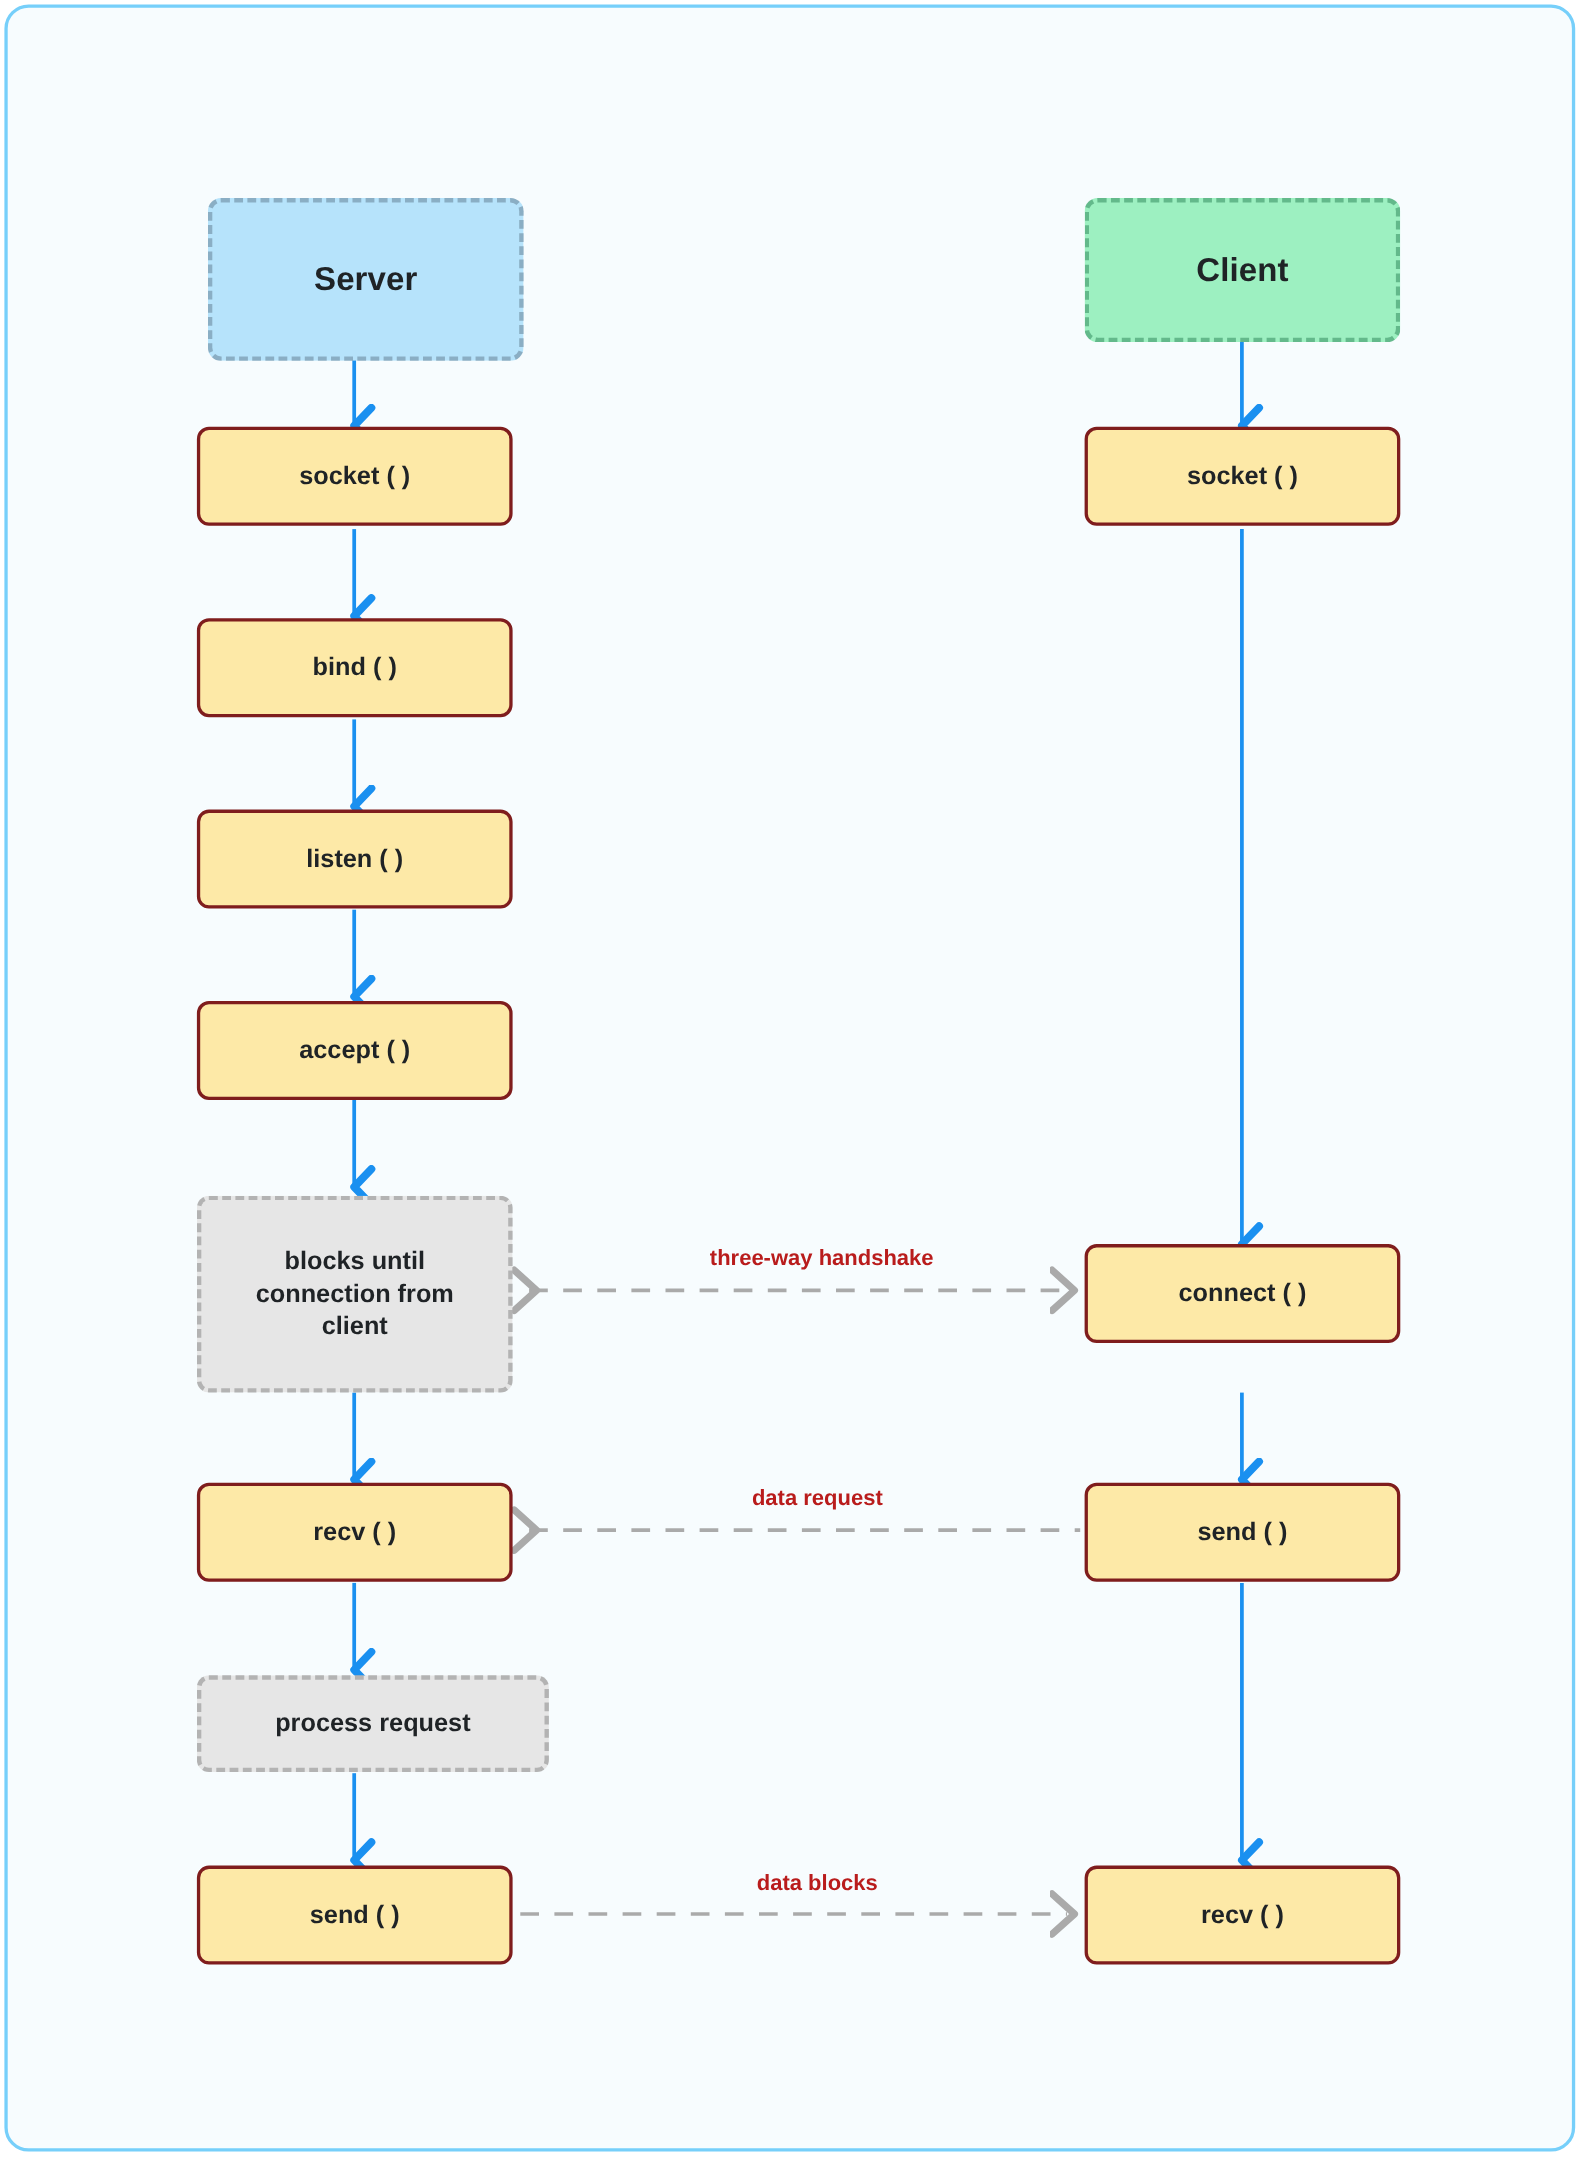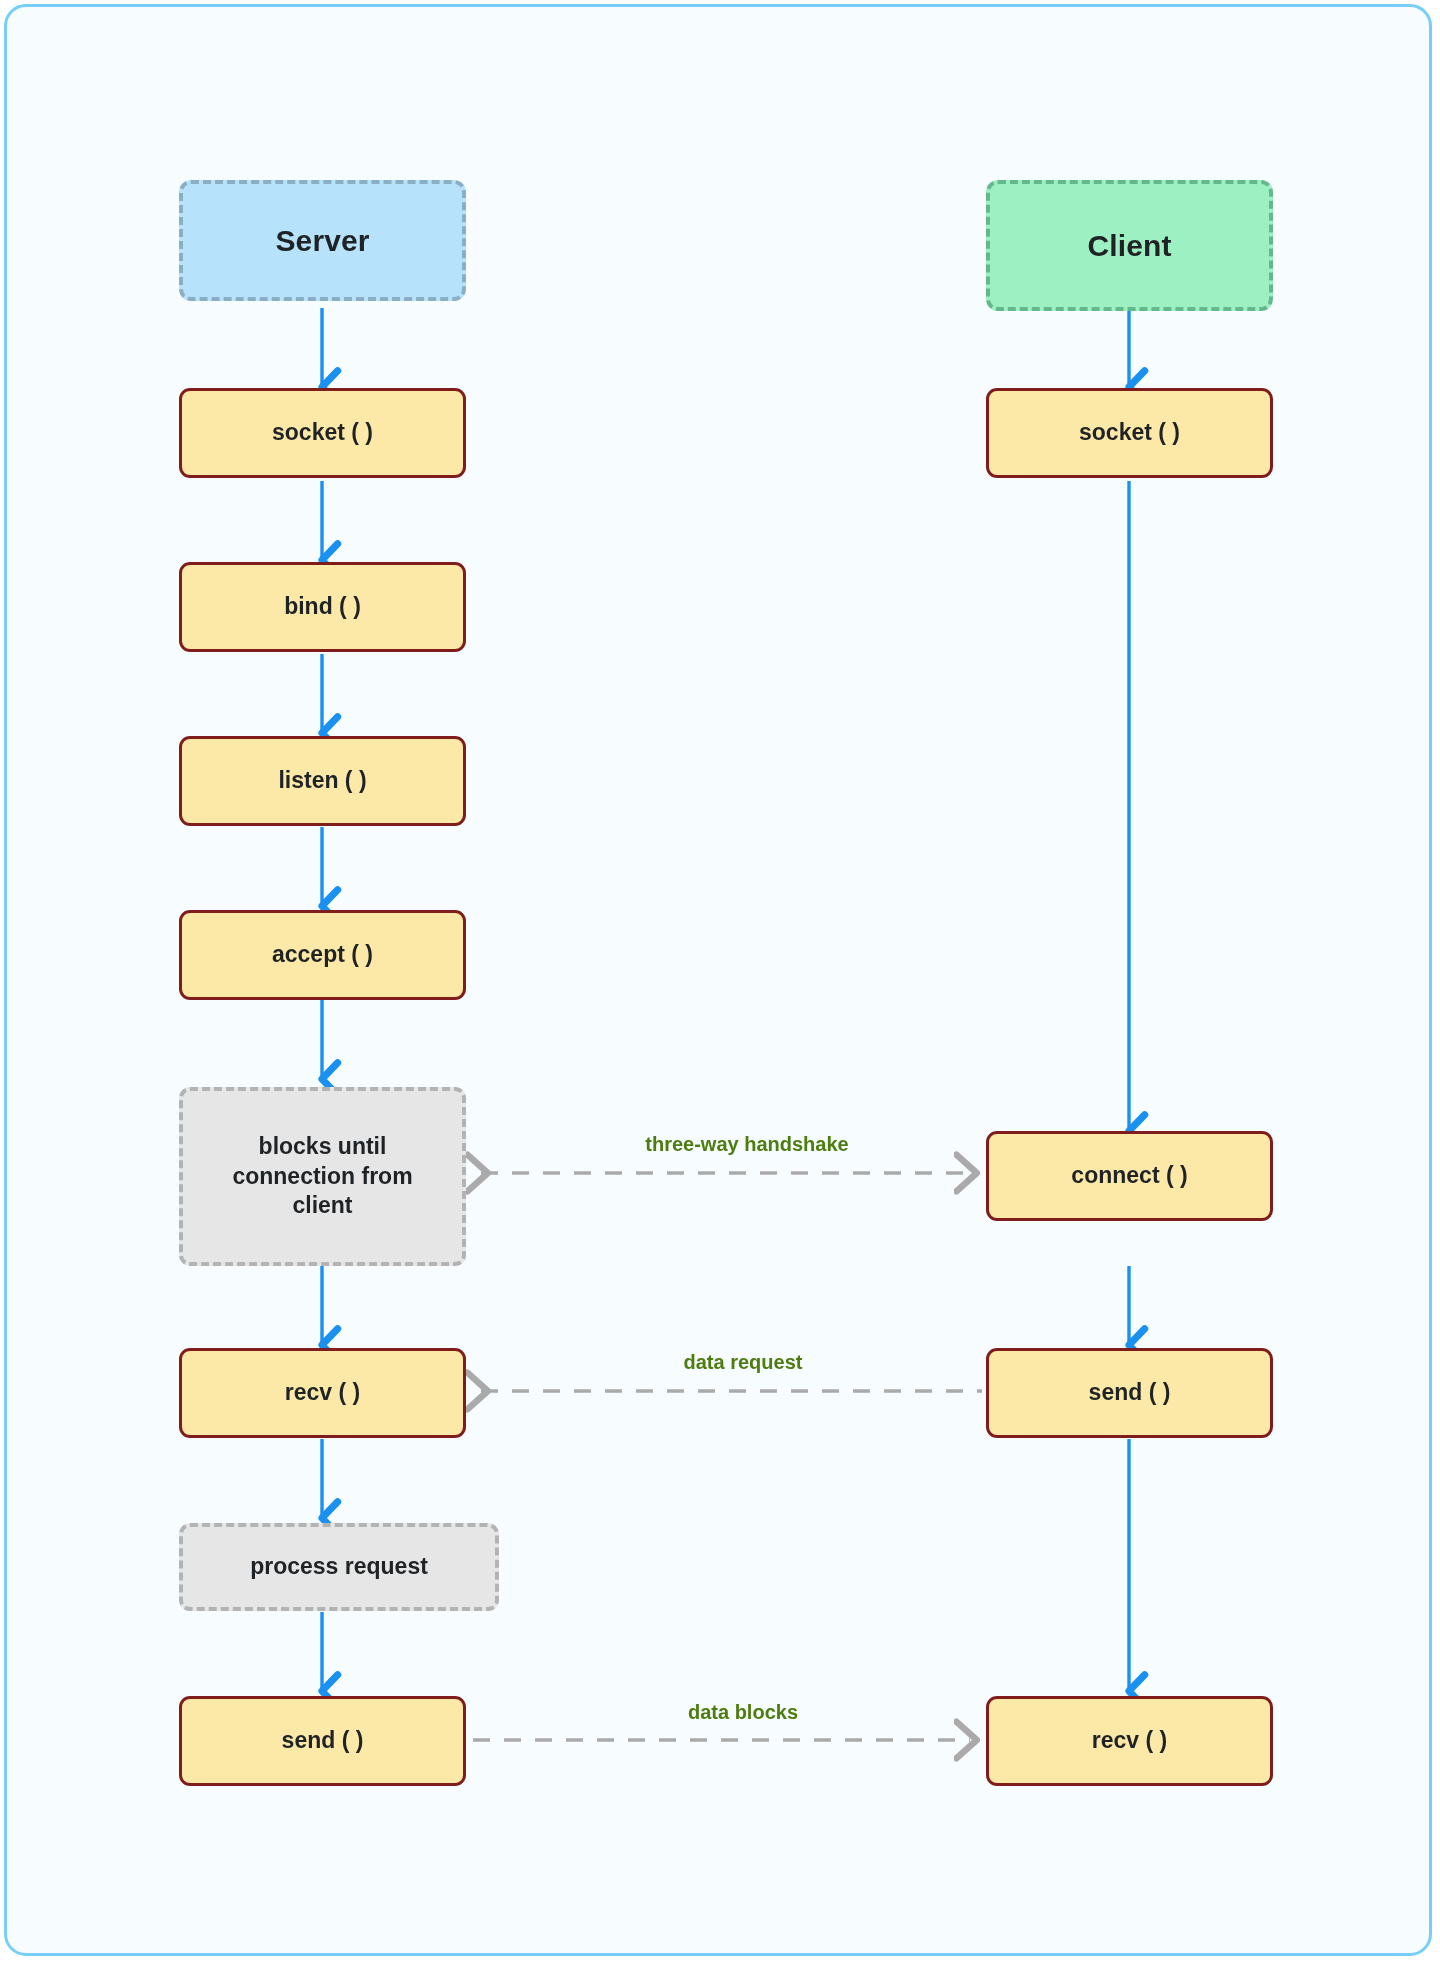--- a/index.html
+++ b/index.html
@@ -96,21 +96,21 @@
     font-size: 23px;
     font-weight: 700;
     border-radius: 11px;
   }
 
   
   .edge-label {
     position: absolute;
     font-size: 20px;
     font-weight: 700;
-    color: #4d7c0f;
+    color: #b91c1c;
     text-align: center;
     white-space: nowrap;
     transform: translateX(-50%);
   }
 </style>
 </head>
 <body>
 
 <div id="diagram-frame">
   <div id="canvas">
@@ -146,21 +146,21 @@
         <line x1="1122" y1="1432" x2="1122" y2="1682" marker-end="url(#blue-head)"></line>
       </g>
 
       <g stroke="#aaaaaa" stroke-width="3.4" fill="none" stroke-dasharray="17 14" stroke-linecap="butt">
         <line x1="474" y1="1166" x2="963" y2="1166" marker-start="url(#gray-head-l)" marker-end="url(#gray-head-r)"></line>
         <line x1="474" y1="1384" x2="975" y2="1384" marker-start="url(#gray-head-l)"></line>
         <line x1="466" y1="1733" x2="963" y2="1733" marker-end="url(#gray-head-r)"></line>
       </g>
     </svg>
 
-    <div class="node terminal server" style="left:172px; top:173px; width:287px; height:121px;justify-content:center;">
+    <div class="node terminal server" style="left:182px; top:173px; width:287px; height:148px;justify-content:center;">
       <span class="node-label">Server</span>
     </div>
 
     <div class="node call" style="left:172px; top:381px; width:287px; height:90px;">
       <span class="node-label">socket ( )</span>
     </div>
 
     <div class="node call" style="left:172px; top:555px; width:287px; height:90px;">
       <span class="node-label">bind ( )</span>
     </div>

